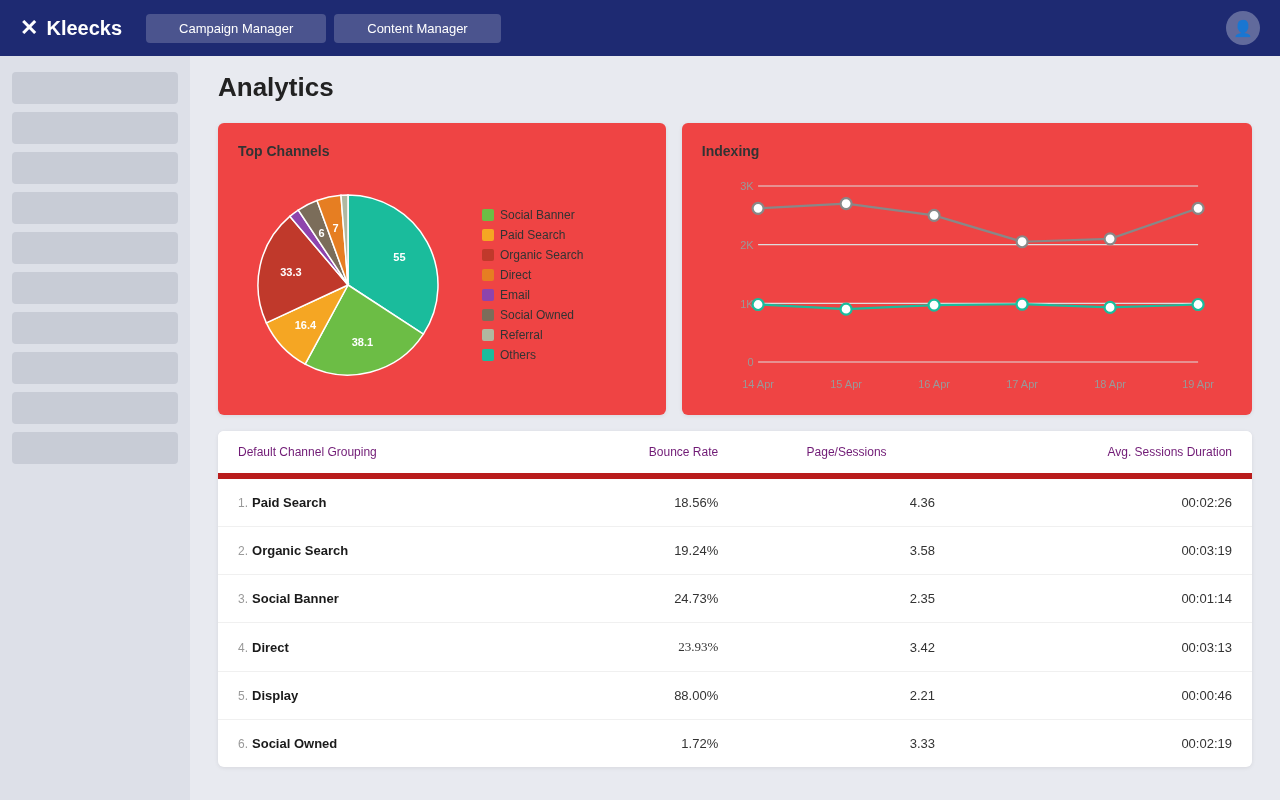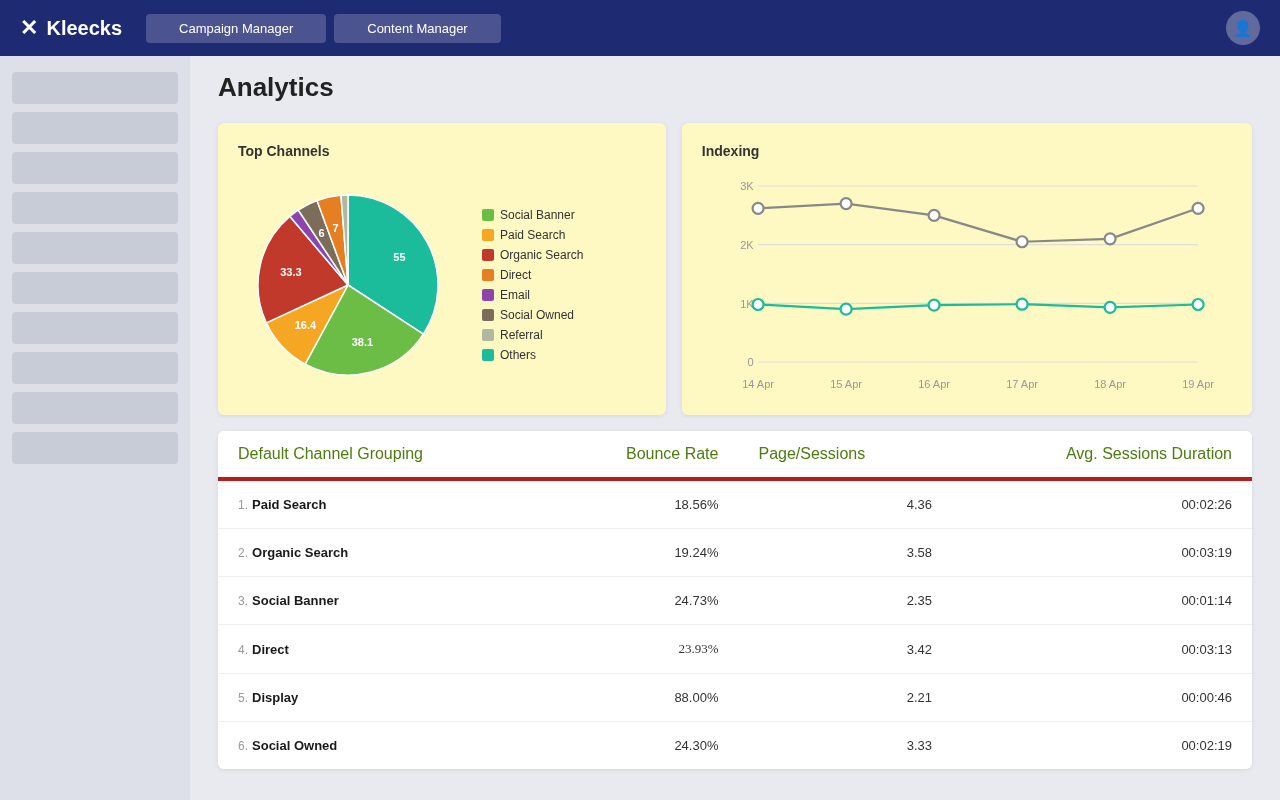--- a/index.html
+++ b/index.html
@@ -18,41 +18,41 @@
     
     .sidebar { width: 190px; background: #dde0e8; padding: 16px 12px; flex-shrink: 0; display: flex; flex-direction: column; gap: 8px; overflow-y: auto; }
     .sidebar-item { background: #c8ccd6; height: 32px; border-radius: 4px; }
 
     
     .main { flex: 1; overflow-y: auto; padding: 16px 28px; }
     .page-title { font-size: 26px; font-weight: 700; color: #222; margin-bottom: 20px; }
 
     
     .charts-row { display: flex; gap: 16px; margin-bottom: 16px; }
-    .chart-card { background: #fef9c3; border-radius: 6px; padding: 20px; box-shadow: 0 1px 4px rgba(0,0,0,0.08); }
+    .chart-card { background: #ef4444; border-radius: 6px; padding: 20px; box-shadow: 0 1px 4px rgba(0,0,0,0.08); }
     .chart-card-left { flex: 1; }
     .chart-card-right { flex: 1.3; }
     .chart-title { font-size: 14px; font-weight: 600; color: #333; margin-bottom: 16px; }
 
     
     .pie-container { display: flex; align-items: center; gap: 24px; }
     .pie-wrap { position: relative; width: 220px; height: 220px; flex-shrink: 0; }
     .pie-wrap svg { width: 220px; height: 220px; }
     .pie-legend { display: flex; flex-direction: column; gap: 6px; }
     .legend-item { display: flex; align-items: center; gap: 6px; font-size: 12px; color: #333; }
     .legend-dot { width: 12px; height: 12px; border-radius: 2px; flex-shrink: 0; }
 
     
     .line-chart-wrap { position: relative; width: 100%; height: 220px; }
     .line-chart-wrap svg { width: 100%; height: 220px; }
 
     
     .table-card { background: white; border-radius: 6px; box-shadow: 0 1px 4px rgba(0,0,0,0.08); overflow: hidden; }
     .table-inner { width: 100%; border-collapse: collapse; }
-    .table-inner th { padding: 14px 20px; text-align: left; font-size: 16px; color: #4d7c0f; font-weight: 500; border-bottom: 4px solid #b91c1c; background: white; }
+    .table-inner th { padding: 14px 20px; text-align: left; font-size: 12px; color: #701a75; font-weight: 500; border-bottom: 6px solid #b91c1c; background: white; }
     .table-inner td { padding: 16px 20px; font-size: 13px; color: #333; border-bottom: 1px solid #f0f0f0; }
     .table-inner tr:last-child td { border-bottom: none; }
     .table-inner td b { font-weight: 600; color: #1a1a1a; }
     .row-num { color: #999; font-size: 12px; margin-right: 4px; }
   </style>
 </head>
 <body>
 
 <div class="header">
   <div class="logo">
@@ -175,21 +175,21 @@
       </div>
 
     </div>
 
     <div class="table-card">
       <table class="table-inner" id="analytics-table">
         <thead>
           <tr>
               <th>Default Channel Grouping</th>
               <th style="text-align: right;">Bounce Rate</th>
-              <th style="text-align: left; margin-top: 36px;">Page/Sessions</th>
+              <th style="text-align: center; margin-top: 36px;">Page/Sessions</th>
               <th style="text-align: right;">Avg. Sessions Duration</th>
             </tr>
         </thead>
         <tbody id="table-body">
             <tr>
               <td><span class="row-num">1.</span><b>Paid Search</b></td>
               <td style="text-align: right;">18.56%</td>
               <td style="text-align: right;">4.36</td>
               <td style="text-align: right;">00:02:26</td>
             </tr>
@@ -212,21 +212,21 @@
               <td style="text-align: right;">00:03:13</td>
             </tr>
             <tr>
               <td><span class="row-num">5.</span><b>Display</b></td>
               <td style="text-align: right;">88.00%</td>
               <td style="text-align: right;">2.21</td>
               <td style="text-align: right;">00:00:46</td>
             </tr>
             <tr>
               <td><span class="row-num">6.</span><b>Social Owned</b></td>
-              <td style="text-align: right;">24.30%</td>
+              <td style="text-align: right;">1.72%</td>
               <td style="text-align: right;">3.33</td>
               <td style="text-align: right;">00:02:19</td>
             </tr>
           </tbody>
       </table>
     </div>
 
   </div>
 </div>
 

